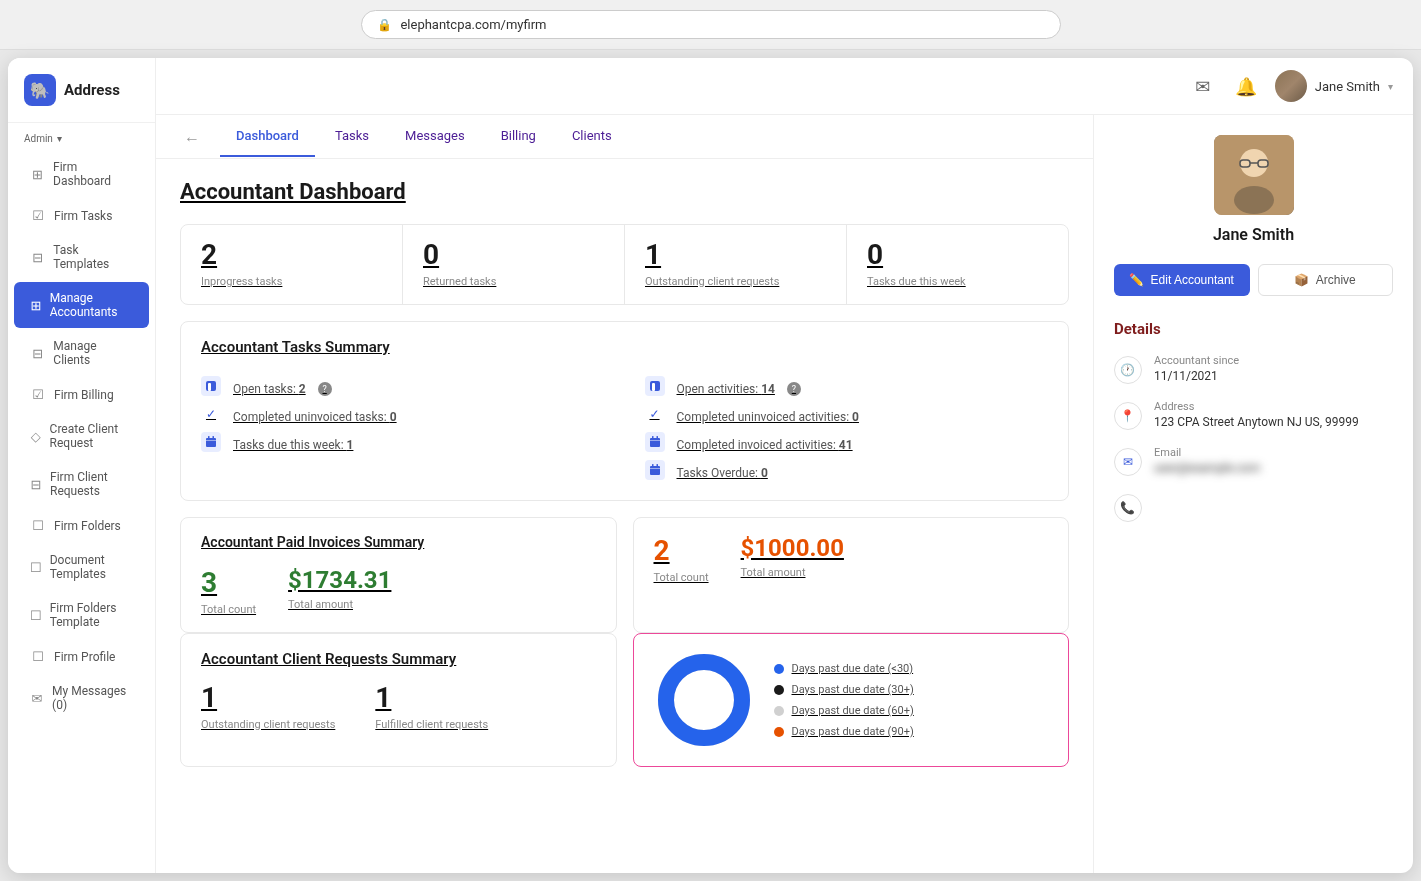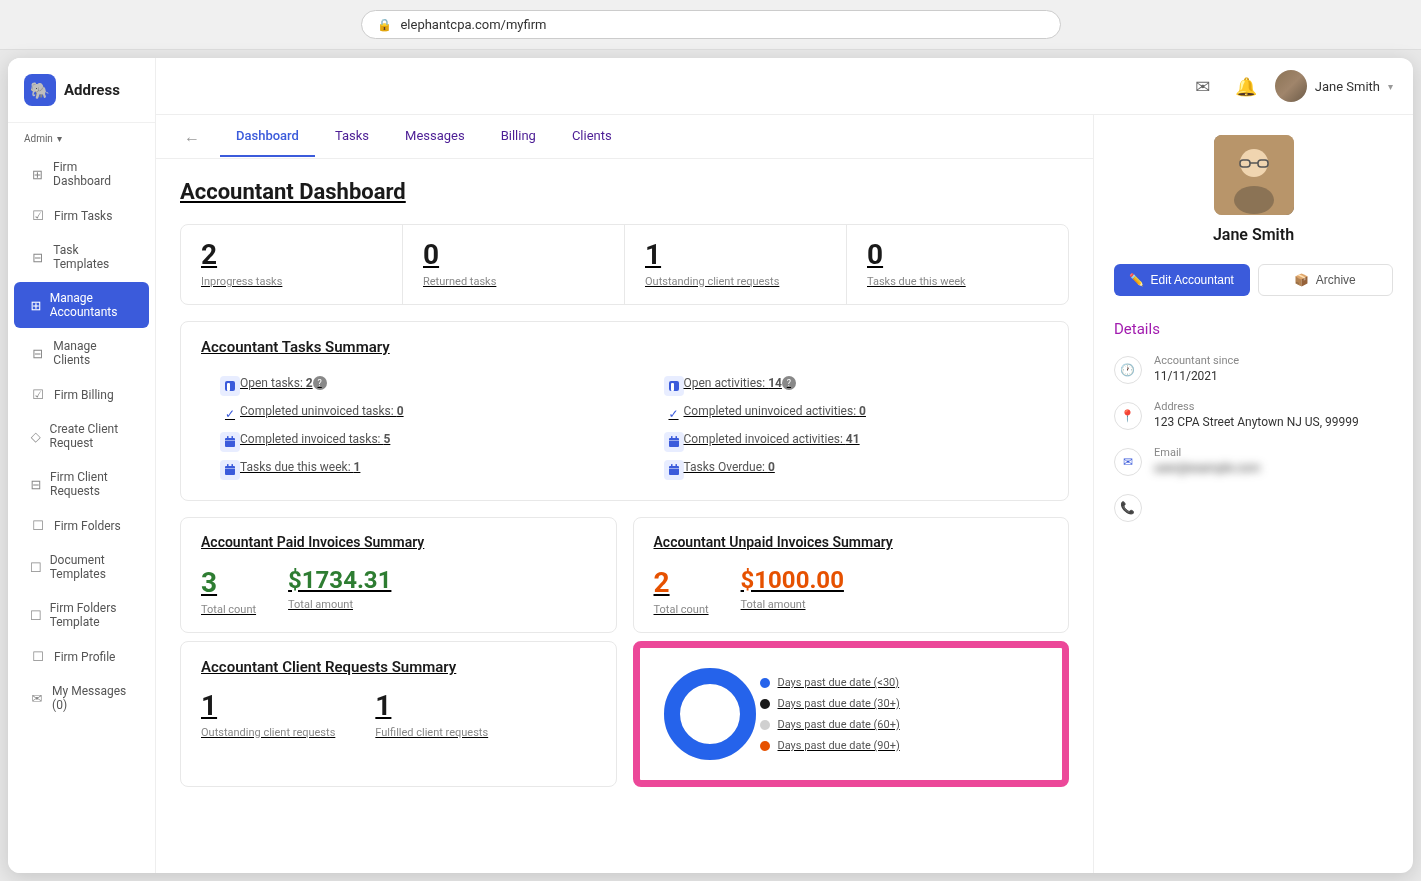--- a/index.html
+++ b/index.html
@@ -223,26 +223,25 @@
       color: #1a1a1a;
       margin-bottom: 16px;
     }
     .summary-grid {
       display: grid;
       grid-template-columns: 1fr 1fr;
       gap: 8px 40px;
     }
     .summary-item {
       display: flex;
-      align-items: flex-start;
-      gap: 0;
+      align-items: flex-end;
+      gap: 12px;
       font-size: 12px;
       color: #555;
       padding: 4px 0;
-      margin-left: 19px;
     }
     .summary-icon {
       width: 20px; height: 20px;
       border-radius: 4px;
       display: flex; align-items: center; justify-content: center;
       font-size: 10px;
       flex-shrink: 0;
     }
     .icon-tasks { background: #e8edff; color: #3b5bdb; }
     .icon-activities { background: #e8edff; color: #3b5bdb; }
@@ -259,21 +258,21 @@
       justify-content: center;
       cursor: pointer;
       flex-shrink: 0;
     }
 
     
     .two-col {
       display: grid;
       grid-template-columns: 1fr 1fr;
       gap: 16px;
-      margin-bottom: 8px;
+      margin-bottom: 0;
     }
 
     
     .invoice-summary {
       border: 1px solid #e8e8e8;
       border-radius: 8px;
       padding: 16px 20px;
     }
     .invoice-title {
       font-size: 14px;
@@ -298,25 +297,26 @@
       display: grid;
       grid-template-columns: 1fr 1fr;
       gap: 16px;
     }
     .client-req-section {
       border: 1px solid #e8e8e8;
       border-radius: 8px;
       padding: 16px 20px;
     }
     .donut-section {
-      border: 7px solid #ec4899;
+      border: 1px solid #ec4899;
       border-radius: 8px;
       padding: 16px 20px;
       display: flex;
       align-items: center;
+      gap: 20px;
     }
     .donut-chart {
       width: 100px; height: 100px;
       flex-shrink: 0;
     }
     .legend {
       display: flex;
       flex-direction: column;
       gap: 8px;
     }
@@ -393,22 +393,22 @@
       cursor: pointer;
       display: flex;
       align-items: center;
       justify-content: center;
       gap: 6px;
     }
 
     .details-section { width: 100%; }
     .details-title {
       font-size: 15px;
-      font-weight: 400;
-      color: #a21caf;
+      font-weight: 700;
+      color: #7f1d1d;
       margin-bottom: 16px;
     }
     .detail-item {
       display: flex;
       gap: 12px;
       margin-bottom: 16px;
       align-items: flex-start;
     }
     .detail-icon {
       width: 28px; height: 28px;
@@ -580,31 +580,20 @@
                 </div>
                 <div class="summary-item">
                   <div class="summary-icon icon-calendar">
                     <svg width="12" height="12" viewBox="0 0 12 12">
                         <rect x="1" y="2" width="10" height="9" rx="1" fill="#3b5bdb"></rect>
                         <rect x="3" y="0" width="1.5" height="4" rx="0.5" fill="#3b5bdb"></rect>
                         <rect x="7.5" y="0" width="1.5" height="4" rx="0.5" fill="#3b5bdb"></rect>
                         <rect x="1" y="4.5" width="10" height="0.5" fill="white"></rect>
                       </svg>
                   </div>
-                  <span>Completed invoiced tasks: <strong>5</strong></span>
-                </div>
-                <div class="summary-item">
-                  <div class="summary-icon icon-calendar">
-                    <svg width="12" height="12" viewBox="0 0 12 12">
-                        <rect x="1" y="2" width="10" height="9" rx="1" fill="#3b5bdb"></rect>
-                        <rect x="3" y="0" width="1.5" height="4" rx="0.5" fill="#3b5bdb"></rect>
-                        <rect x="7.5" y="0" width="1.5" height="4" rx="0.5" fill="#3b5bdb"></rect>
-                        <rect x="1" y="4.5" width="10" height="0.5" fill="white"></rect>
-                      </svg>
-                  </div>
                   <span>Tasks due this week: <strong>1</strong></span>
                 </div>
               </div>
 
               <div>
                 <div class="summary-item">
                   <div class="summary-icon icon-activities">
                     <svg width="12" height="12" viewBox="0 0 12 12">
                         <rect x="1" y="1" width="10" height="10" rx="2" fill="#3b5bdb"></rect>
                         <rect x="3" y="3" width="3" height="8" rx="1" fill="white"></rect>
@@ -653,21 +642,20 @@
                   <div class="invoice-sub-label">Total count</div>
                 </div>
                 <div>
                   <div class="invoice-amount paid">$1734.31</div>
                   <div class="invoice-sub-label">Total amount</div>
                 </div>
               </div>
             </div>
 
             <div class="invoice-summary">
-              <div class="invoice-title">Accountant Unpaid Invoices Summary</div>
               <div class="invoice-stats">
                 <div>
                   <div class="invoice-count unpaid">2</div>
                   <div class="invoice-sub-label">Total count</div>
                 </div>
                 <div>
                   <div class="invoice-amount unpaid">$1000.00</div>
                   <div class="invoice-sub-label">Total amount</div>
                 </div>
               </div>

